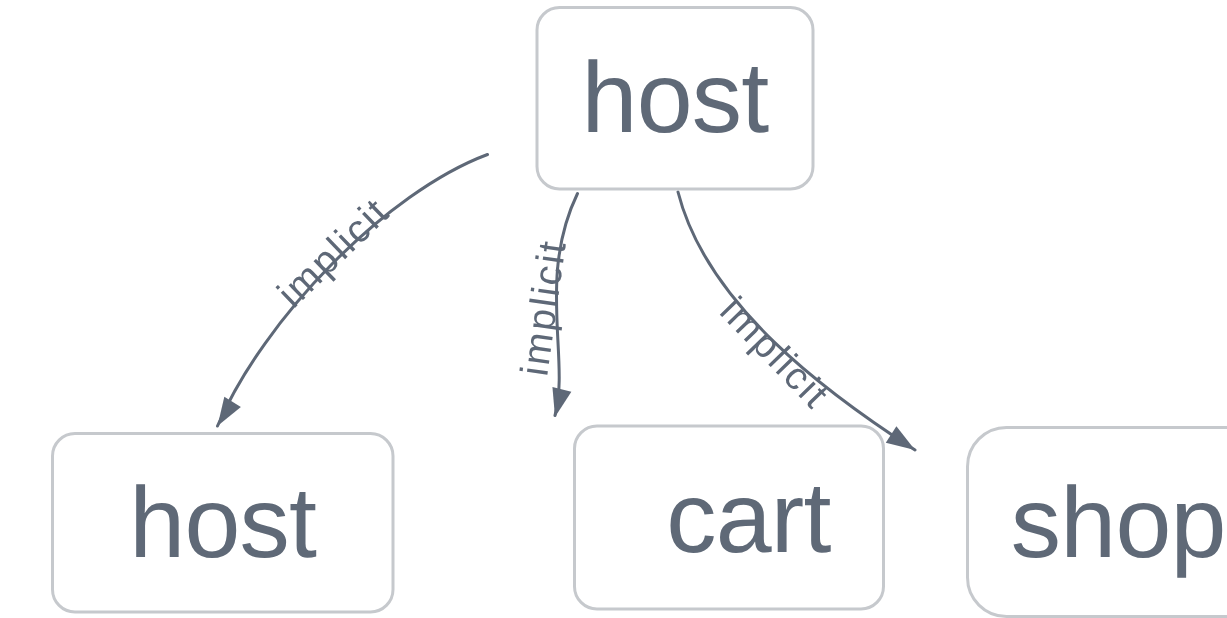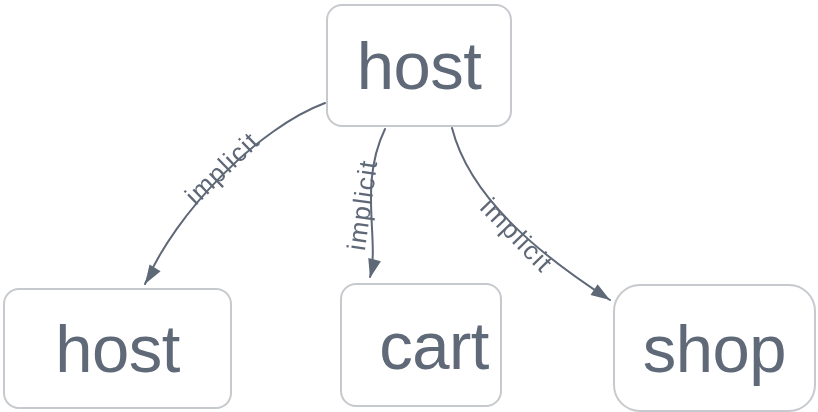--- a/index.html
+++ b/index.html
@@ -35,32 +35,33 @@
   }
   .node {
     position: absolute;
     box-sizing: border-box;
     background: #ffffff;
     border: 2px solid #c6c9cd;
     border-radius: 16px;
     display: flex;
     align-items: center;
     justify-content: center;
+    margin-left: 31px;
   }
   .node-label {
     color: #5f6977;
     font-size: 67px;
     letter-spacing: -0.5px;
     line-height: 1;
     white-space: nowrap;
     user-select: none;
   }
   .node-host  { left: 326px; top: 4px;   width: 186px; height: 123px; }
   .node-about { left: 3px;   top: 288px; width: 229px; height: 121px; }
-  .node-cart  { left: 340px; top: 283px; width: 162px; height: 124px; padding-left: 26px; }
+  .node-cart  { left: 351px; top: 283px; width: 208px; height: 124px; padding-left: 26px; }
   .node-shop  { left: 613px; top: 284px; width: 203px; height: 128px; border-radius: 27px; }
 </style>
 </head>
 <body>
 
 <div class="canvas">
 
   <svg class="edges-layer" width="818" height="412" viewBox="0 0 818 412" xmlns="http://www.w3.org/2000/svg">
 
     <path class="edge-path" d="M 325 103 C 258 128, 176 212, 145 284"></path>

